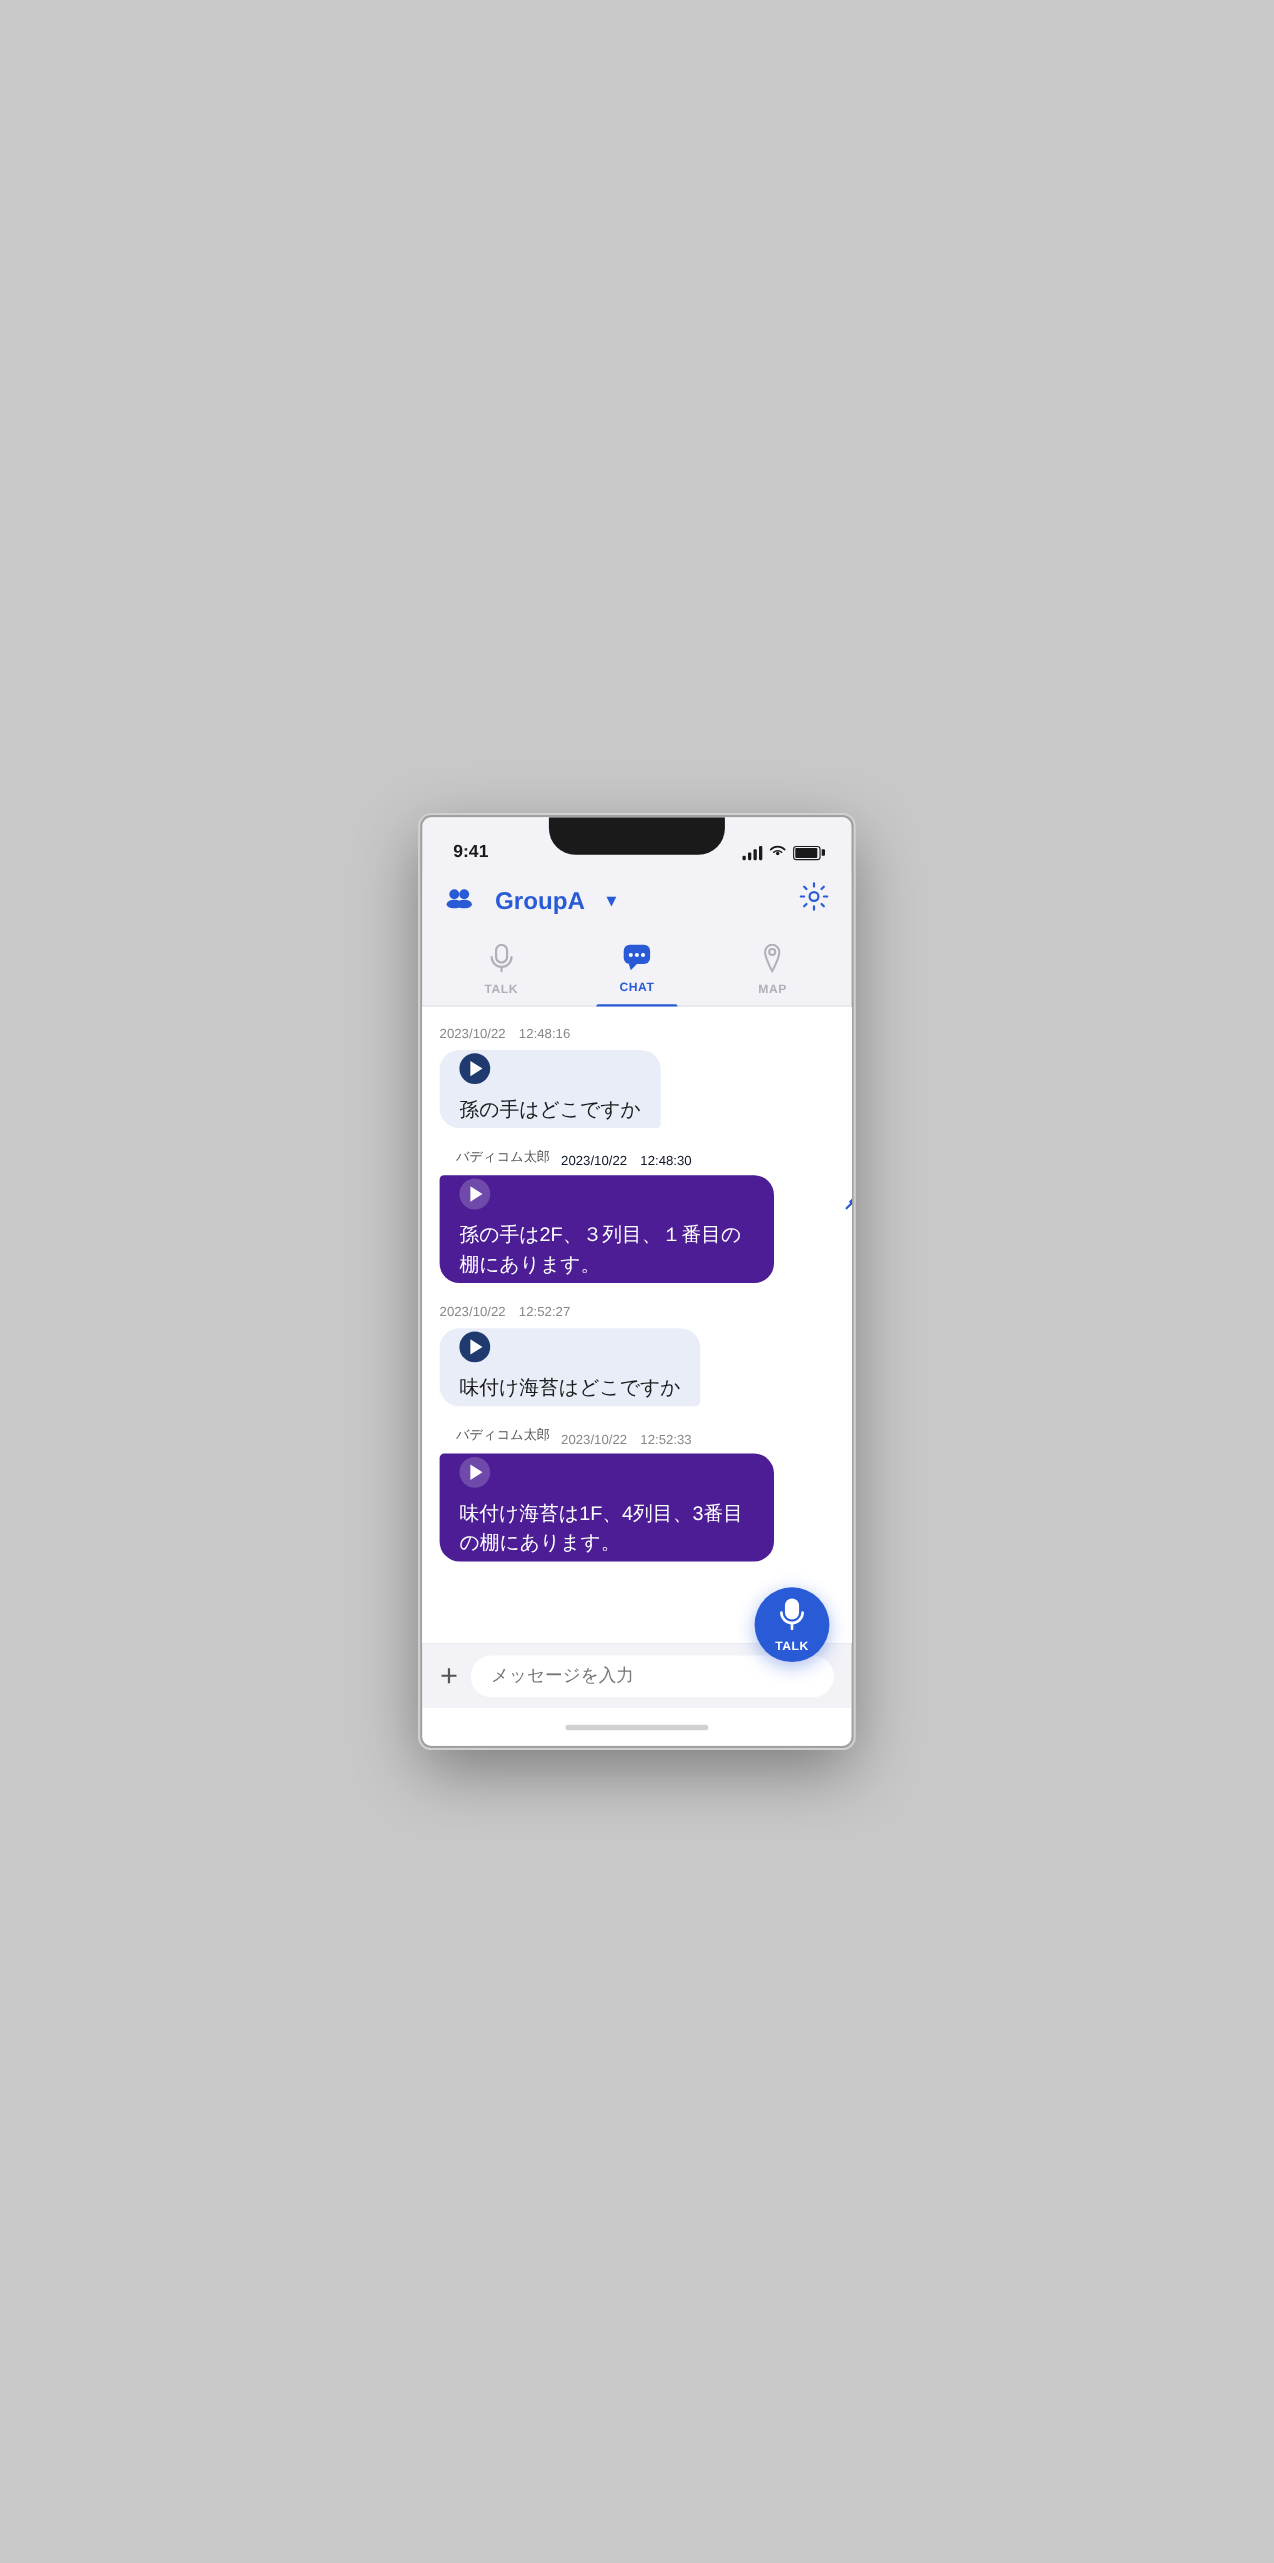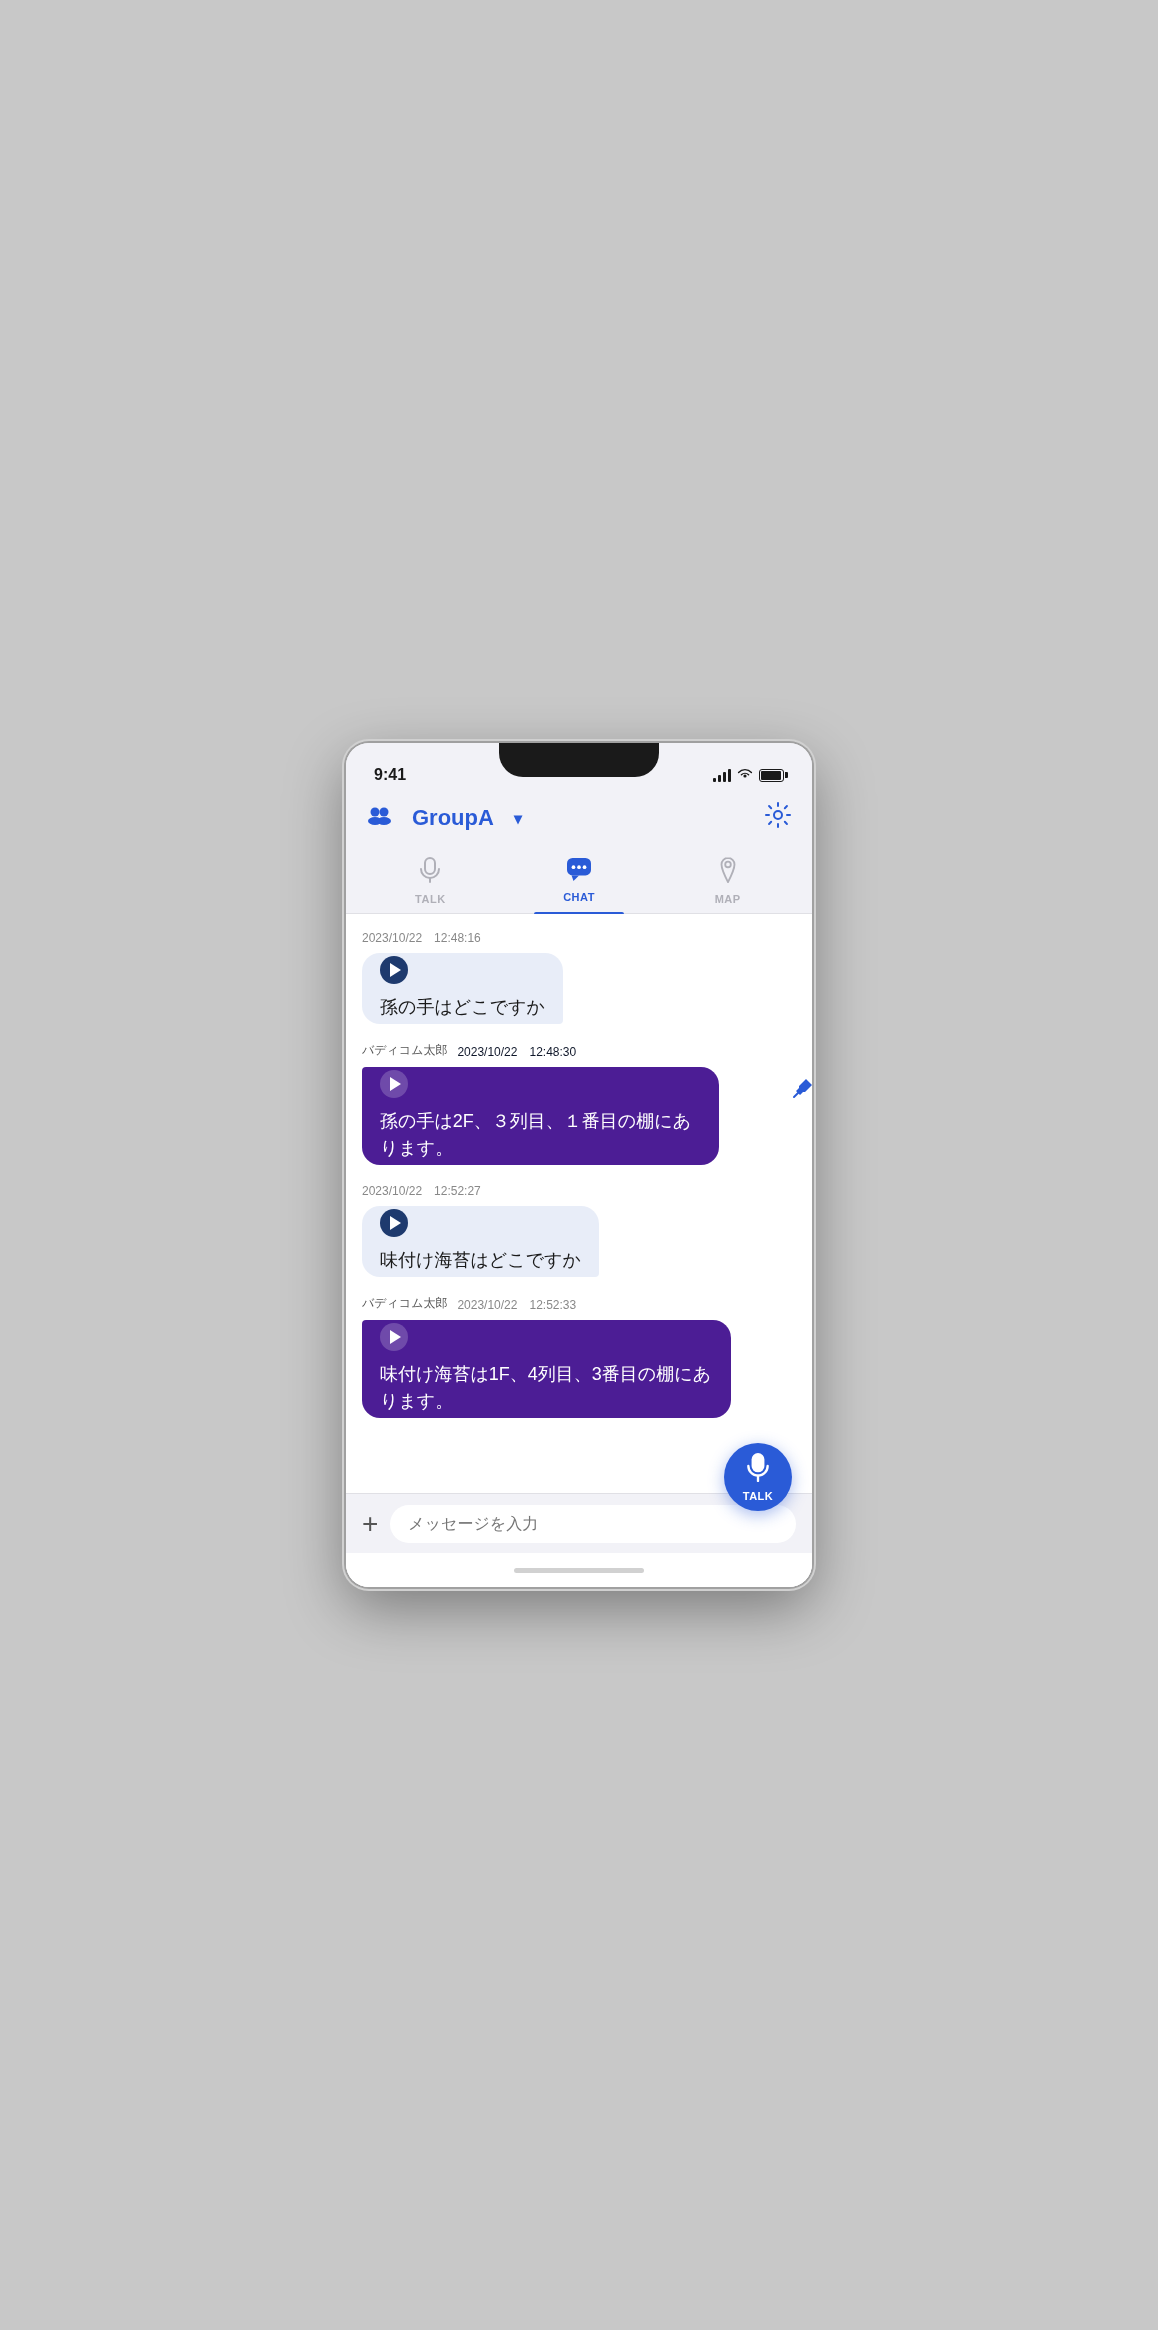--- a/index.html
+++ b/index.html
@@ -6,24 +6,24 @@
     body {
       background: #c8c8c8;
       display: flex;
       justify-content: center;
       align-items: center;
       min-height: 100vh;
       font-family: -apple-system, 'Helvetica Neue', Arial, sans-serif;
     }
 
     .phone-frame {
-      width: 466px;
+      width: 390px;
       height: 844px;
       background: #f2f2f7;
-      border-radius: 23px;
+      border-radius: 8px;
       position: relative;
       box-shadow:
         0 0 0 2px #a0a0a0,
         0 0 0 4px #d0d0d0,
         0 20px 60px rgba(0,0,0,0.4);
       overflow: hidden;
     }
 
     
     .notch {
@@ -221,23 +221,24 @@
     }
 
     .sender-name {
       font-size: 12px;
       color: #555;
       margin-bottom: 4px;
     }
 
     .sender-info {
       display: flex;
-      align-items: center;
+      align-items: flex-end;
       gap: 10px;
       margin-bottom: 4px;
+      margin-left: 15px;
     }
 
     .bubble {
       max-width: 85%;
       border-radius: 18px;
       padding: 3px 18px;
       position: relative;
     }
 
     .bubble.outgoing-bubble {

